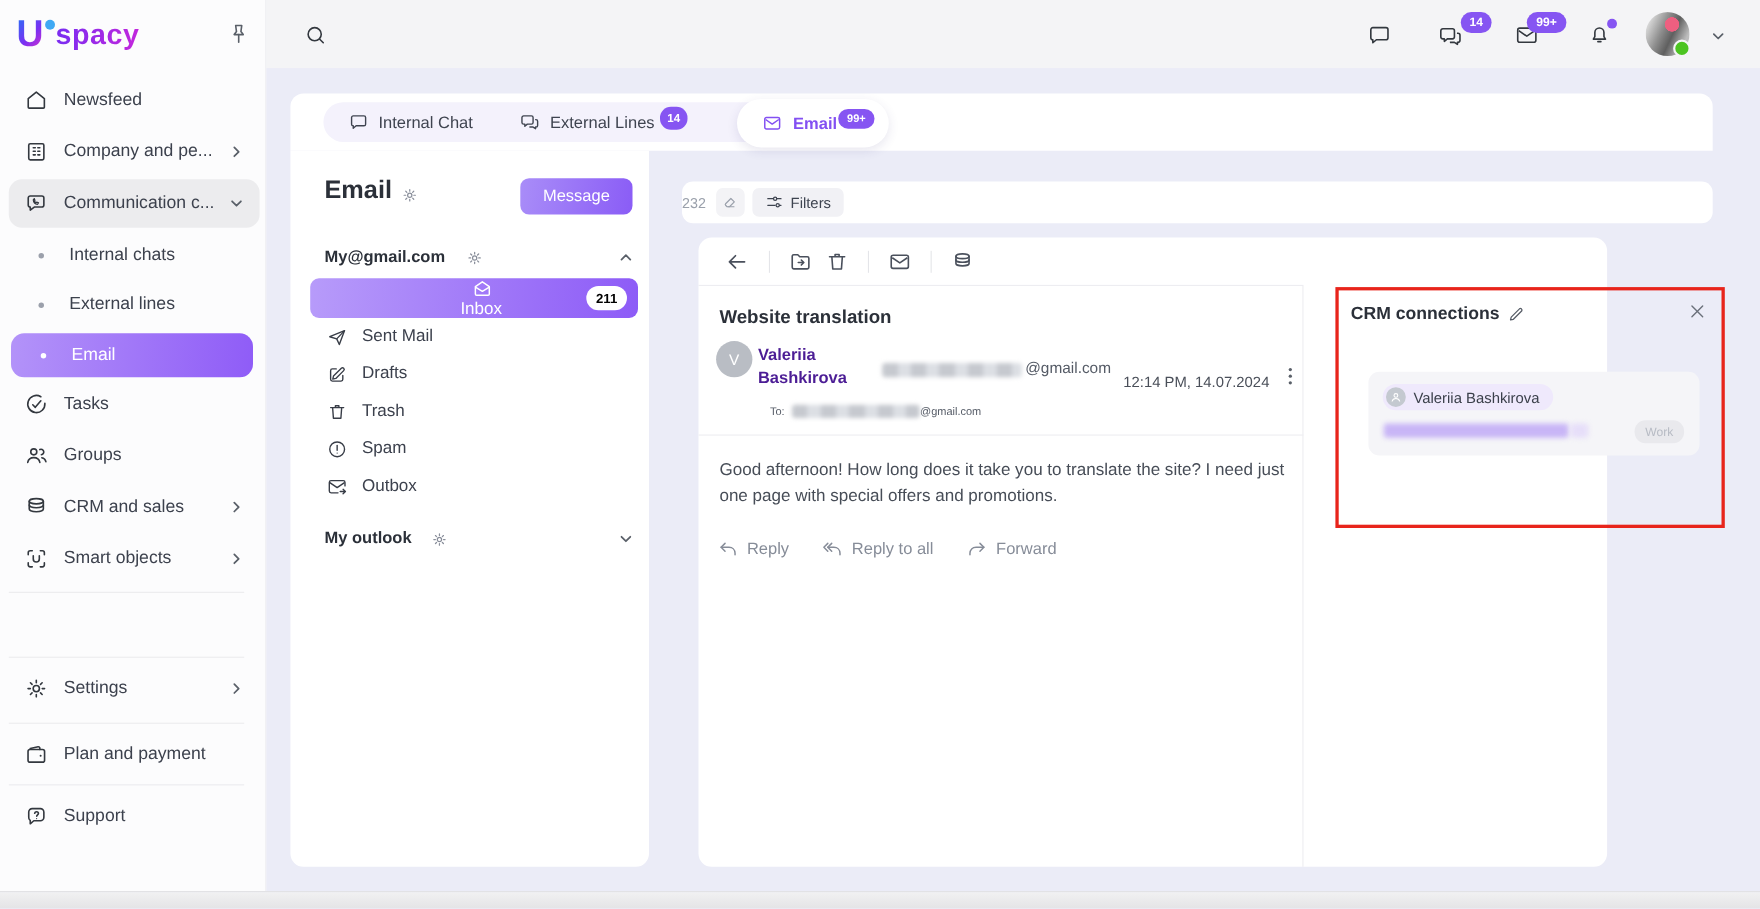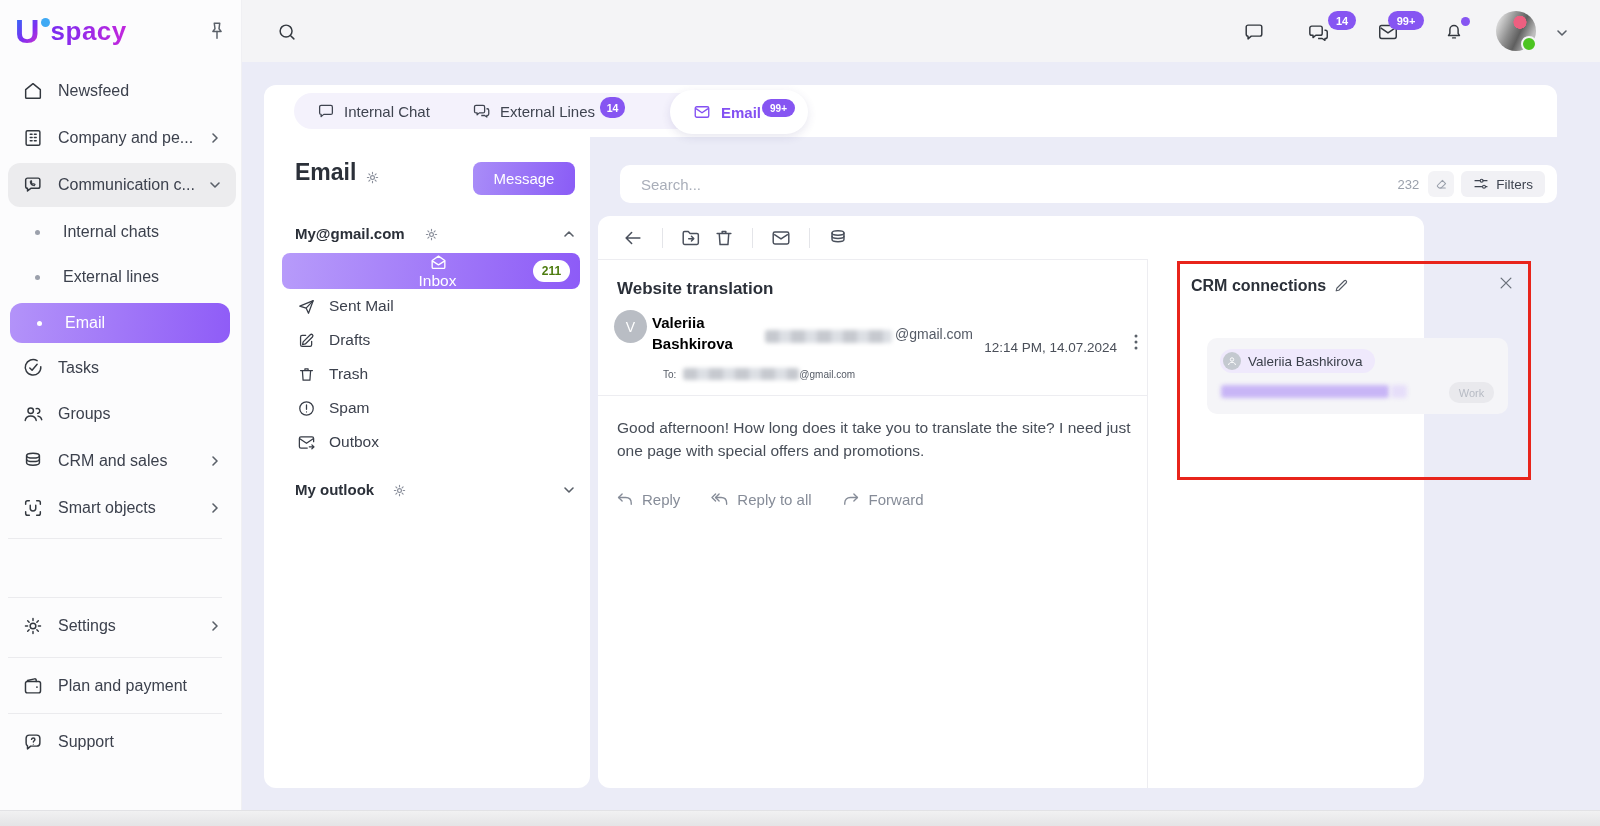--- a/index.html
+++ b/index.html
@@ -50,45 +50,45 @@
   
   .mailpanel { position:absolute; left:22px; top:75px; width:326px; height:651px; background:#ffffff; border-radius:0 0 12px 12px; }
   .mp-title { position:absolute; left:31px; top:22px; font-size:23px; font-weight:700; color:#2b3039; }
   .mp-gear { position:absolute; width:15px; height:15px; color:#8a8f9b; cursor:pointer; }
   .msg-btn { position:absolute; left:209px; top:25px; width:102px; height:33px; border:none; border-radius:8px; background:linear-gradient(100deg,#a98df8 0%,#8a5cf6 100%); color:#fff; font-size:15px; font-family:"Liberation Sans",sans-serif; cursor:pointer; }
   .acct-name { position:absolute; left:31px; font-size:15px; font-weight:700; color:#2b3039; }
   .chev-btn { position:absolute; left:298px; width:14px; height:14px; color:#5a6069; cursor:pointer; }
   .inbox-pill { position:absolute; left:18px; top:116px; width:298px; height:36px; border-radius:8px; background:linear-gradient(95deg,#b79bfa 0%,#8d5bf7 100%); display:flex; align-items:center; cursor:pointer;flex-direction:column; }
   .inbox-pill .fico { width:19px; height:19px; margin-left:15px; color:#ffffff; }
   .inbox-pill .flbl { margin-left:13px; font-size:15.5px; color:#ffffff; }
-  .inbox-count { position:absolute; right:10px; top:7px; width:37px; height:22px; background:#ffffff; border-radius:11px; font-size:12px; font-weight:700; color:#4d7c0f; display:flex; align-items:center; justify-content:center; }
+  .inbox-count { position:absolute; right:10px; top:7px; width:37px; height:22px; background:#ffffff; border-radius:11px; font-size:12px; font-weight:700; color:#000000; display:flex; align-items:center; justify-content:center; }
   .folder-row { position:absolute; left:18px; width:298px; height:34px; display:flex; align-items:center; cursor:pointer; }
   .folder-row .fico { width:19px; height:19px; margin-left:15px; color:#383d47; }
   .folder-row .flbl { margin-left:13px; font-size:15.5px; color:#3c414d; }
 
   
   .searchbar { position:absolute; left:378px; top:103px; width:937px; height:38px; background:#ffffff; border-radius:10px; display:flex; align-items:center; }
   .searchbar input { flex:1; border:none; outline:none; background:transparent; margin-left:21px; font-size:15px; color:#3c414d; font-family:"Liberation Sans",sans-serif; }
   .searchbar input::placeholder { color:#a9aeb9; }
   .sb-count { font-size:13px; color:#9aa0ab; margin-right:9px; }
   .sb-eraser { width:26px; height:26px; background:#f3f3f6; border-radius:6px; display:flex; align-items:center; justify-content:center; color:#9aa0ab; cursor:pointer; margin-right:7px; }
   .sb-filters { height:26px; background:#f1f1f5; border-radius:6px; display:flex; align-items:center; gap:7px; padding:0 12px; margin-right:12px; font-size:13.5px; color:#3e4450; cursor:pointer; }
 
   
-  .card { position:absolute; left:356px; top:154px; width:826px; height:572px; background:#ffffff; border-radius:12px; }
+  .card { position:absolute; left:393px; top:154px; width:826px; height:572px; background:#ffffff; border-radius:12px; }
   .toolbar { position:absolute; left:0; top:0; width:550px; height:44px; border-bottom:1px solid #ededf1; display:flex; align-items:center; }
   .tb-btn { width:22px; height:22px; color:#4a505c; cursor:pointer; flex:0 0 auto; }
   .tb-sep { width:1px; height:20px; background:#e4e5e9; flex:0 0 auto; }
   .cardbody { position:absolute; left:0; top:44px; width:939px; height:528px; display:flex; }
   .email-sec { position:relative; width:550px; height:100%; border-right:1px solid #ededf1; }
   .crm-sec { position:relative; flex:1; }
 
   .subject { position:absolute; left:19px; top:19px; font-size:17px; font-weight:700; color:#2b3039; }
   .s-avatar { position:absolute; left:16px; top:50px; width:33px; height:33px; border-radius:50%; background:#b9bdc4; color:#fff; font-size:14px; display:flex; align-items:center; justify-content:center; }
-  .s-name { position:absolute; left:54px; top:52px; font-size:15px; font-weight:700; color:#000000; line-height:21px; }
+  .s-name { position:absolute; left:54px; top:52px; font-size:15px; font-weight:700; color:#4c1d95; line-height:21px; }
   .redact { background:repeating-linear-gradient(90deg,#c6c9cf 0 14px,#dcdfe4 14px 26px); filter:blur(2px); border-radius:3px; }
   .s-email-redact { position:absolute; left:167px; top:70px; width:127px; height:13px; }
   .s-domain { position:absolute; left:297px; top:66px; font-size:14px; color:#555b66; }
   .s-time { position:absolute; right:30px; top:80px; font-size:13.5px; color:#4a4f59; }
   .kebab { position:absolute; left:531px; top:70px; width:14px; height:22px; color:#5a6069; cursor:pointer; }
   .to-row { position:absolute; left:65px; top:108px; display:flex; align-items:center; font-size:10px; color:#555b66; }
   .to-redact { width:116px; height:12px; margin:0 0 0 7px; }
   .h-div { position:absolute; left:0; top:135px; width:550px; height:1px; background:#ededf1; }
   .body-text { position:absolute; left:19px; top:156px; width:528px; font-size:15.5px; line-height:23px; color:#474d57; }
   .actions { position:absolute; left:17px; top:230px; display:flex; align-items:center; gap:30px; }
@@ -451,21 +451,20 @@
         </svg>
       </span>
     <span class="chev-btn" style="top:346px">
         <svg viewBox="0 0 14 14" fill="none" stroke="currentColor" stroke-width="1.6" stroke-linecap="round" stroke-linejoin="round">
           <path d="m3 5 4 4 4-4"></path>
         </svg>
       </span>
   </section>
 
   <div class="searchbar">
-    <input type="text" placeholder="Search..." style="">
     <span class="sb-count">232</span>
     <span class="sb-eraser">
         <svg width="15" height="15" viewBox="0 0 24 24" fill="none" stroke="currentColor" stroke-width="1.7" stroke-linecap="round" stroke-linejoin="round">
           <path d="M13.5 5.5 18.5 10.5 11.5 17.5H8l-2.2-2.2a1.5 1.5 0 0 1 0-2.1z"></path>
           <path d="M9.5 17.5H18"></path>
         </svg>
       </span>
     <span class="sb-filters">
       <svg width="16" height="16" viewBox="0 0 24 24" fill="none" stroke="currentColor" stroke-width="1.7" stroke-linecap="round">
           <path d="M3 7h7M15 7h6M3 16h10M19 16h2"></path>

